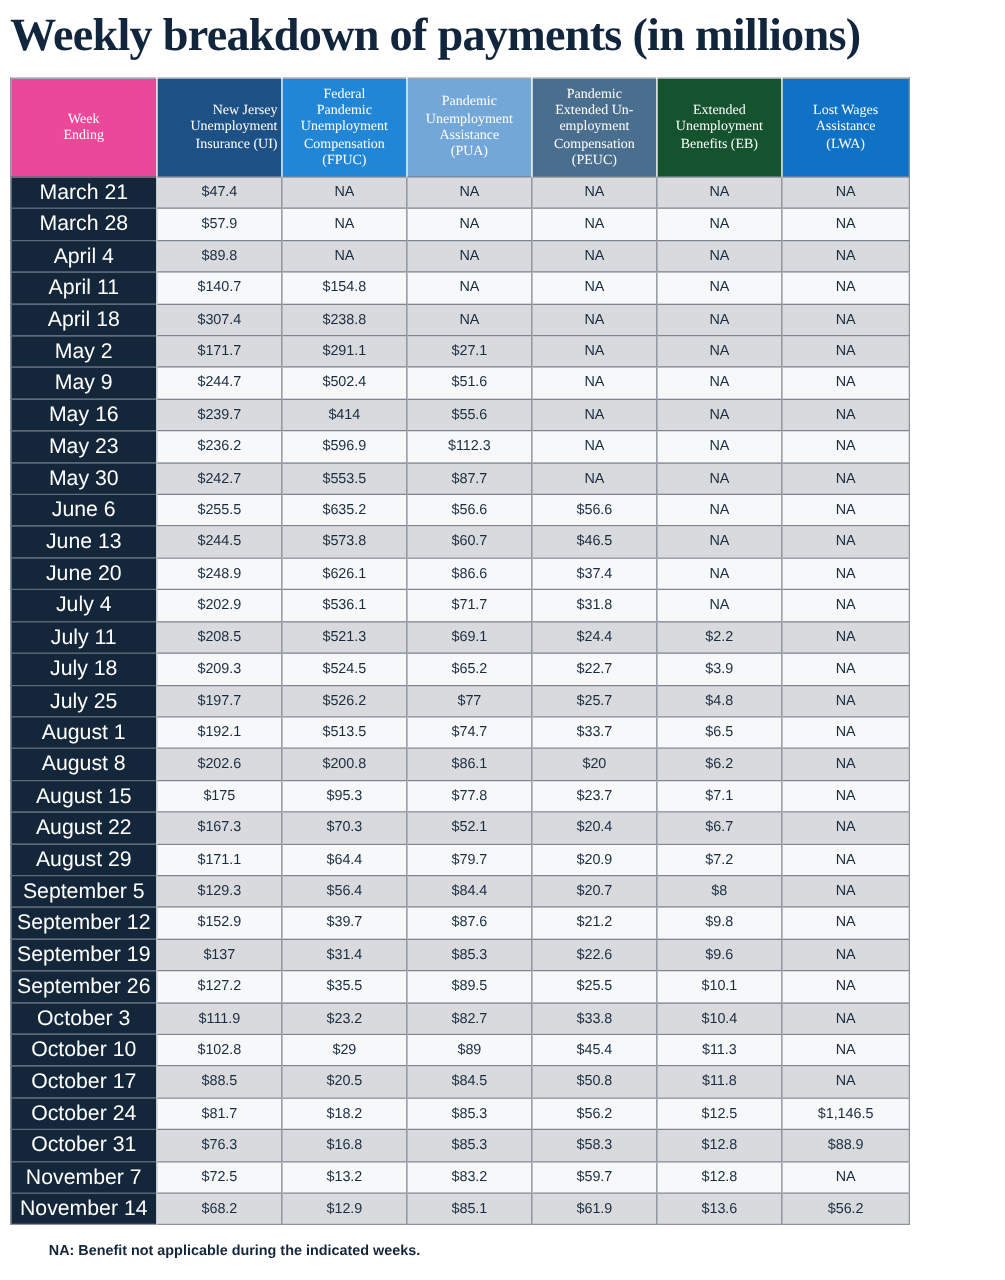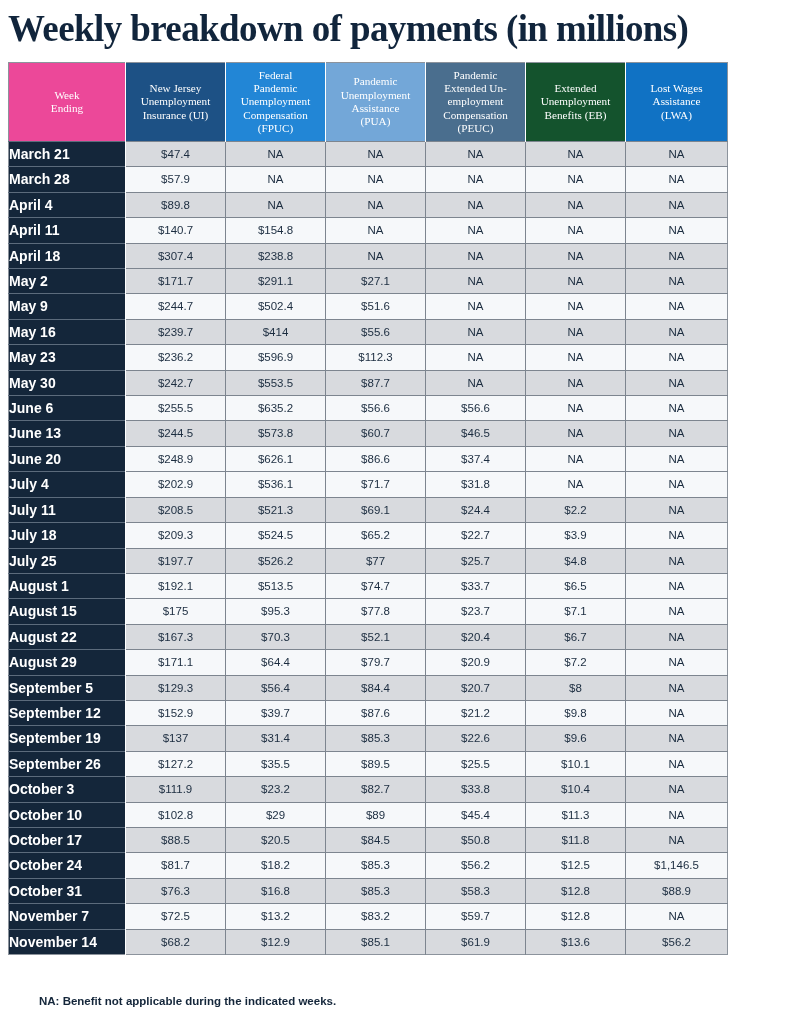--- a/index.html
+++ b/index.html
@@ -58,33 +58,34 @@
     font-family: "Liberation Serif", serif;
     font-weight: normal;
     font-size: 11.2px;
     line-height: 13.3px;
     color: #ffffff;
     padding: 2px 3px;
     border-right: 1px solid #ffffff;
   }
   thead th:last-child { border-right: none; }
   th.h-week { background: #ec4899; }
-  th.h-ui   { background: #1d5185; }
+  th.h-ui   { background: #1d5185; text-align: right; }
   th.h-fpuc { background: #2286d6; }
   th.h-pua  { background: #73a7d8; }
   th.h-peuc { background: #4a6e8e; }
   th.h-eb   { background: #14532d; }
   th.h-lwa  { background: #1072c4; }
 
   
   td.week {
     background: #14263a;
     color: #ffffff;
-    font-size: 14px;
-    font-weight: bold;
+    font-size: 17px;
+    font-weight: normal;
+    text-align: center;
     height: 24.4px;
     line-height: 24.4px;
     border-top: 1px solid #5c6b7c;
     border-right: 1px solid #ffffff;
     white-space: nowrap;
   }
   
   td.val {
     color: #1b2c3f;
     font-size: 11.5px;
@@ -295,20 +296,29 @@
           </tr>
           <tr class="odd">
             <td class="week">August 1</td>
             <td class="val">$192.1</td>
             <td class="val">$513.5</td>
             <td class="val">$74.7</td>
             <td class="val">$33.7</td>
             <td class="val">$6.5</td>
             <td class="val">NA</td>
           </tr>
+          <tr class="even">
+            <td class="week">August 8</td>
+            <td class="val">$202.6</td>
+            <td class="val">$200.8</td>
+            <td class="val">$86.1</td>
+            <td class="val">$20</td>
+            <td class="val">$6.2</td>
+            <td class="val">NA</td>
+          </tr>
           <tr class="odd">
             <td class="week">August 15</td>
             <td class="val">$175</td>
             <td class="val">$95.3</td>
             <td class="val">$77.8</td>
             <td class="val">$23.7</td>
             <td class="val">$7.1</td>
             <td class="val">NA</td>
           </tr>
           <tr class="even">

